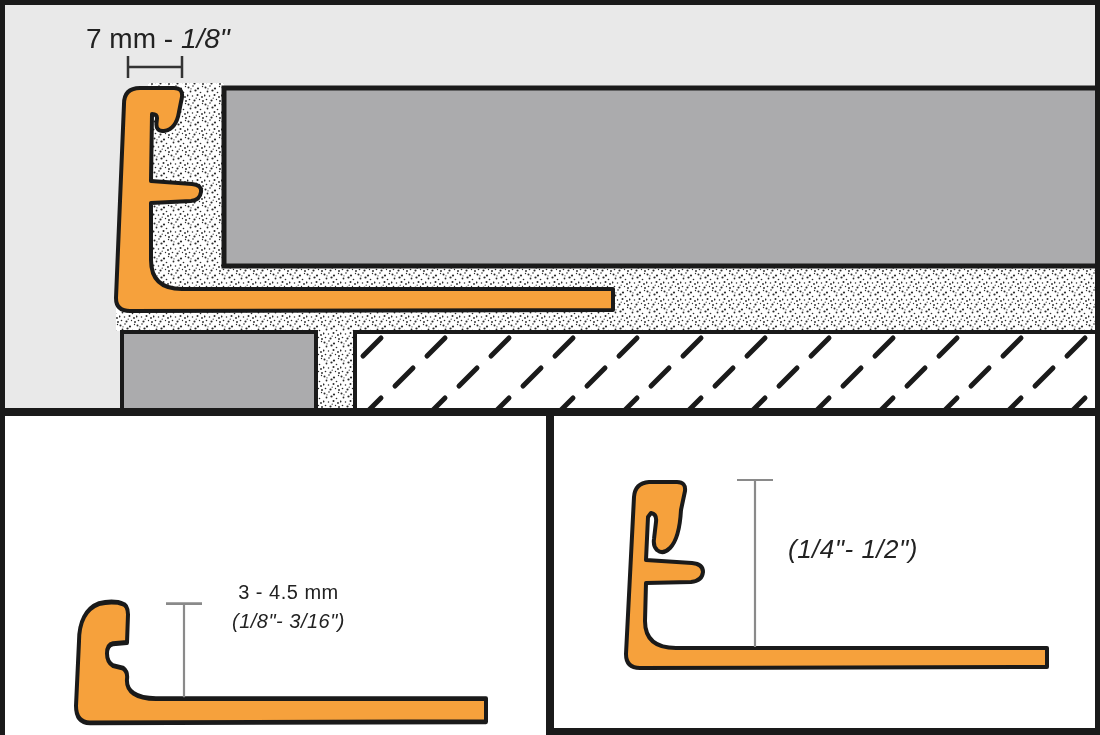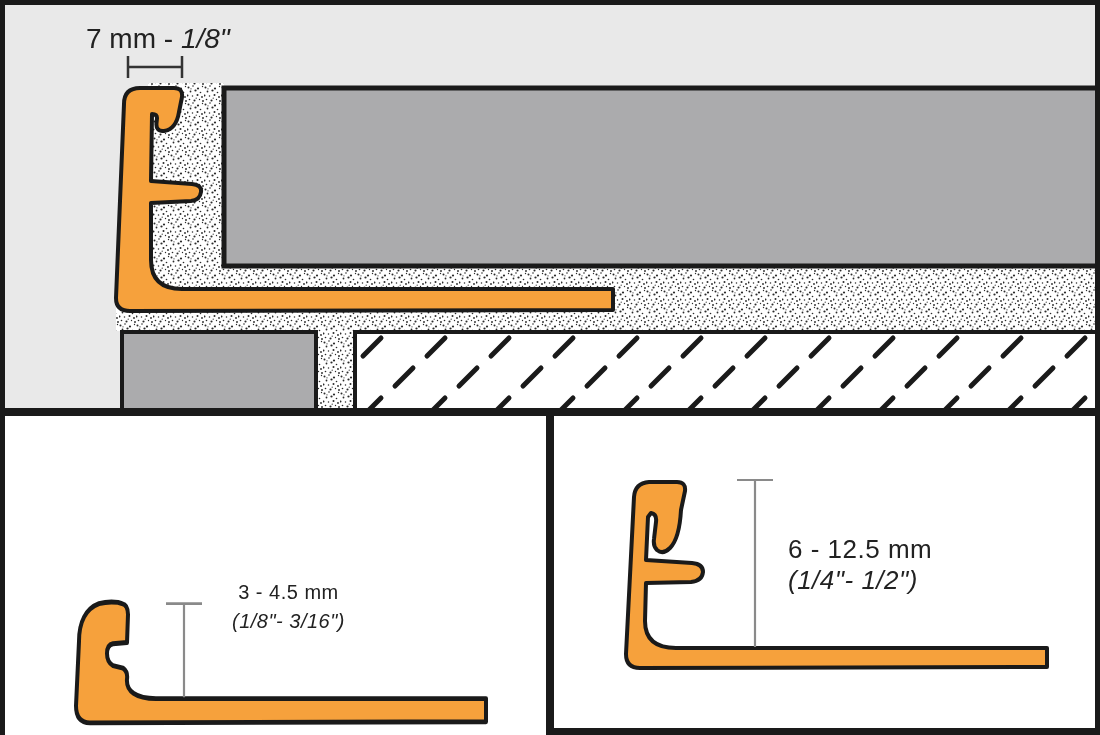--- a/index.html
+++ b/index.html
@@ -106,18 +106,17 @@
   <div class="panel" id="panel-br">
     <svg viewBox="554 416 541 312" preserveAspectRatio="none">
       <path class="profile" d="M626,654 L634,497 Q635,483 649,482 L677,482 Q686,482 685,491 L681,510
            C680,528 677,541 670,548 Q663,555 657,550 Q653,546 654,539 L656,522
            Q657,514 651,513 L648,517 L646,560 L692,563 Q703,564 703,572
            Q702,581 691,582 L646,583 L645,621 Q645,648 676,648 L1047,648
            L1047,667 L640,668 Q626,668 626,654 Z"></path>
       <path class="dim-light" d="M737,480 H773 M755,480 V647"></path>
     </svg>
     <div class="dimlabel" id="label-br">
-      <div>6 - 12.5 mm</div>
       <div class="ital">(1/4"- 1/2")</div>
     </div>
   </div>
 
 </div>
 
 </body></html>

